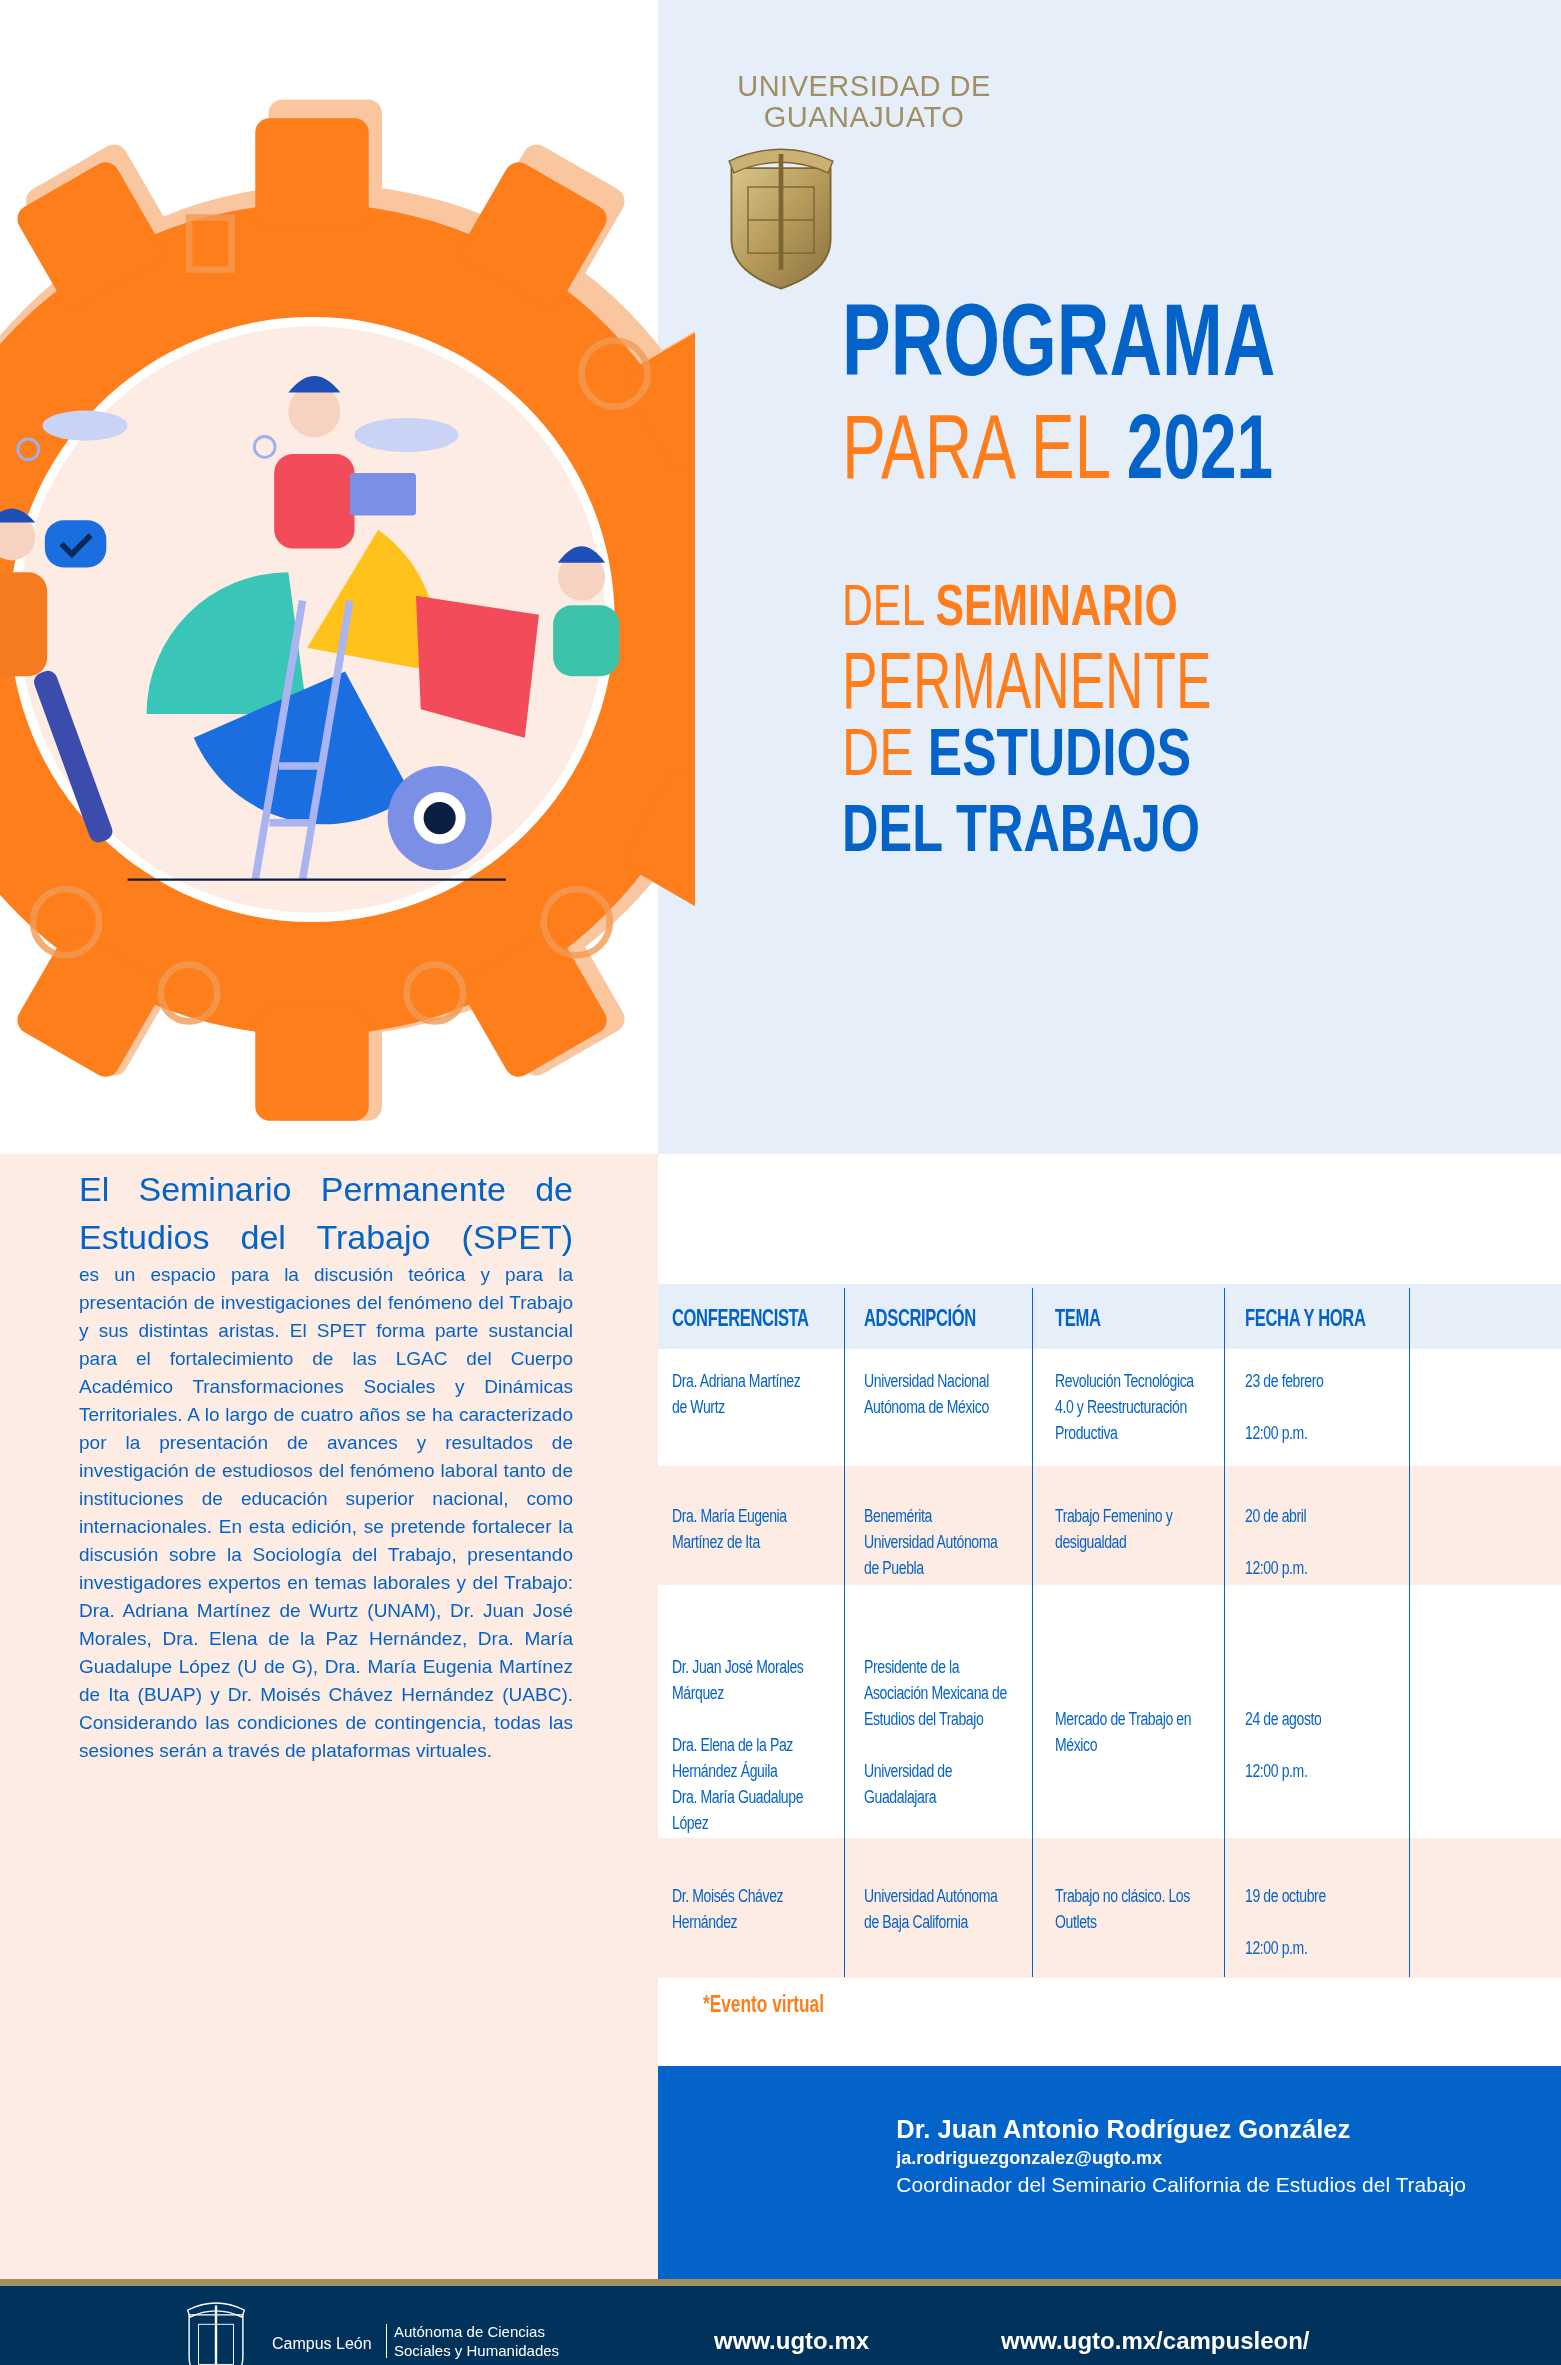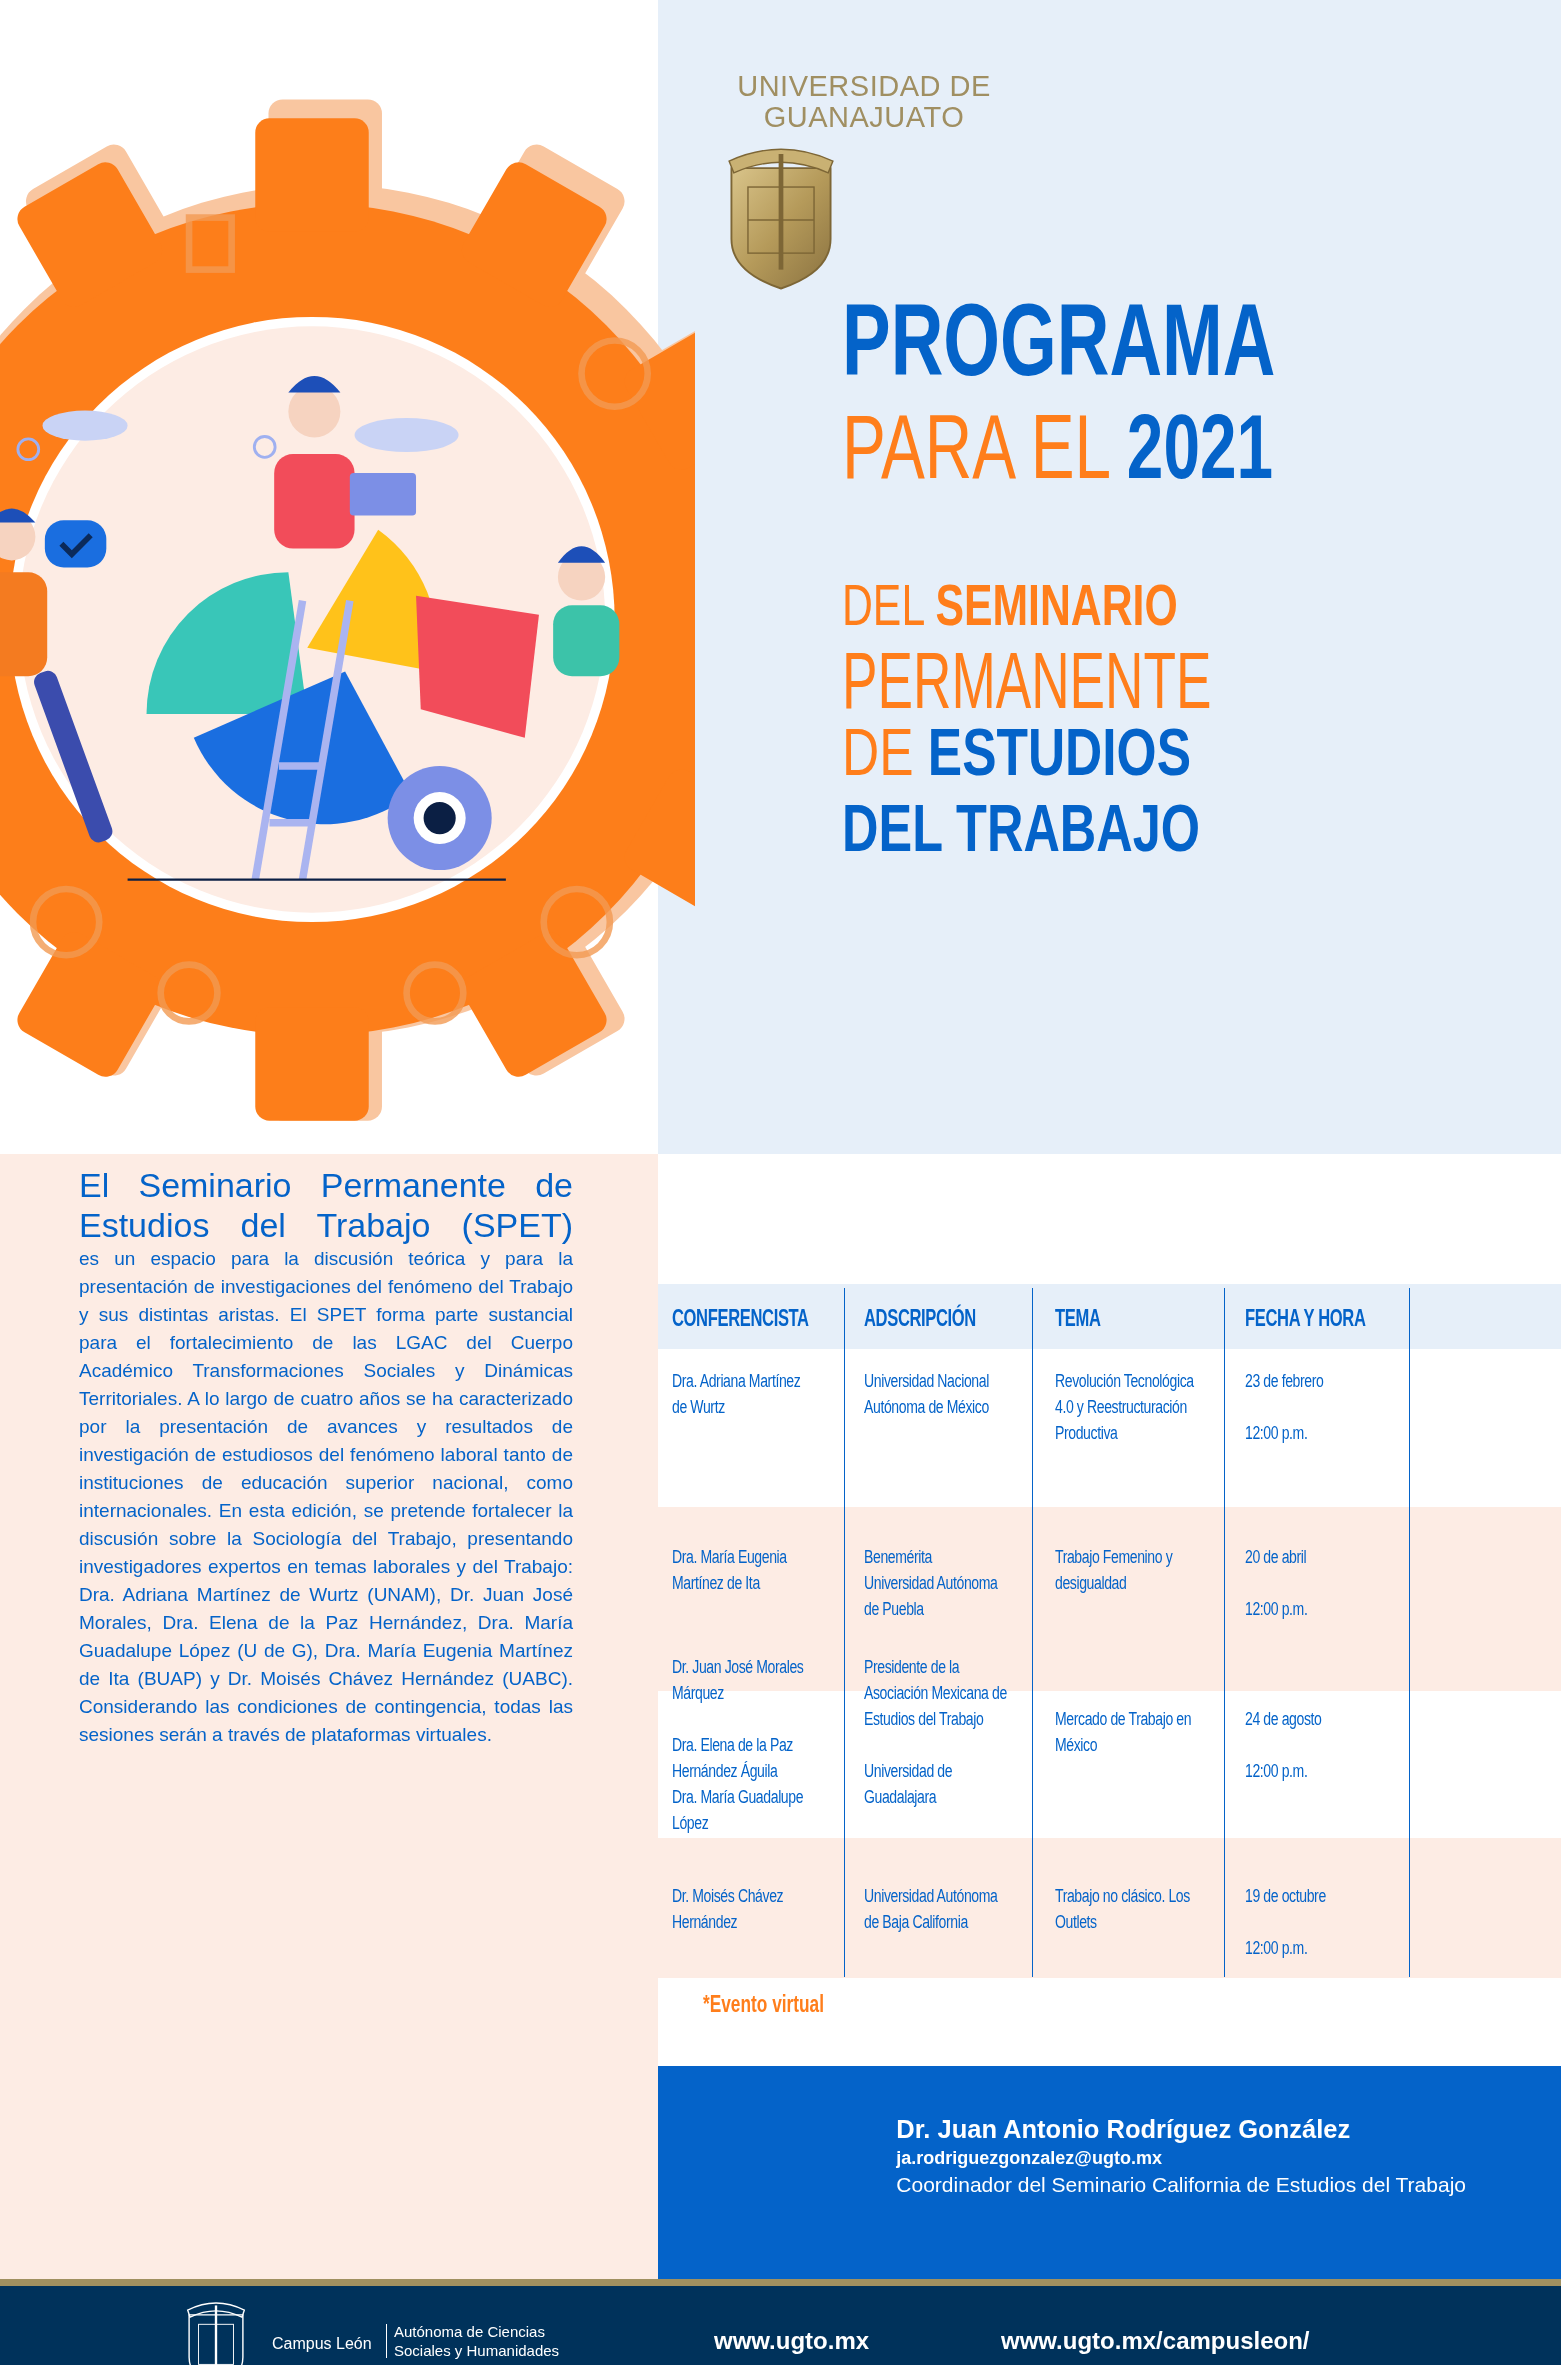--- a/index.html
+++ b/index.html
@@ -27,21 +27,21 @@
   .orange{color:#ff7e1b;}
   .thin{font-weight:400;}
   .bold{font-weight:700;}
 
   
   .gear{left:-71px;top:85px;width:766px;height:1069px;}
 
   
   .intro{left:79px;top:1165px;width:494px;color:#0463c9;text-align:justify;
     font-family:"Liberation Sans",sans-serif;}
-  .intro .lead{font-size:34px;line-height:40px;text-align-last:justify;}
+  .intro .lead{font-size:34px;line-height:48px;text-align-last:justify;}
   .intro .body{font-size:19px;line-height:28px;}
 
   
   .tbl{left:658px;top:1284px;width:904px;}
   .thead{position:absolute;left:0;top:0;width:904px;height:65px;background:#e6eff9;}
   .trow{position:absolute;left:0;width:904px;}
   .trow.alt{background:#fdece4;}
   .cell{position:absolute;color:#0463c9;font-family:"Liberation Sans",sans-serif;
     font-size:18px;line-height:26px;letter-spacing:-0.5px;transform:scaleX(0.78);transform-origin:left top;white-space:nowrap;}
   .hcell{position:absolute;top:21px;color:#0463c9;font-weight:700;font-size:23px;
@@ -229,21 +229,21 @@
       <div>4.0 y Reestructuración</div>
       <div>Productiva</div>
     </div>
     <div class="cell" style="left:587px;top:19px;">
       <div>23 de febrero</div>
       <div style="height:26px"></div>
       <div>12:00 p.m.</div>
     </div>
   </div>
 
-  <div class="trow alt" style="top:182px;height:184px;margin-top:41px;">
+  <div class="trow alt" style="top:182px;height:119px;">
     <div class="cell" style="left:14px;top:37px;">
       <div>Dra. María Eugenia</div>
       <div>Martínez de Ita</div>
     </div>
     <div class="cell" style="left:206px;top:37px;">
       <div>Benemérita</div>
       <div>Universidad Autónoma</div>
       <div>de Puebla</div>
     </div>
     <div class="cell" style="left:397px;top:37px;">

